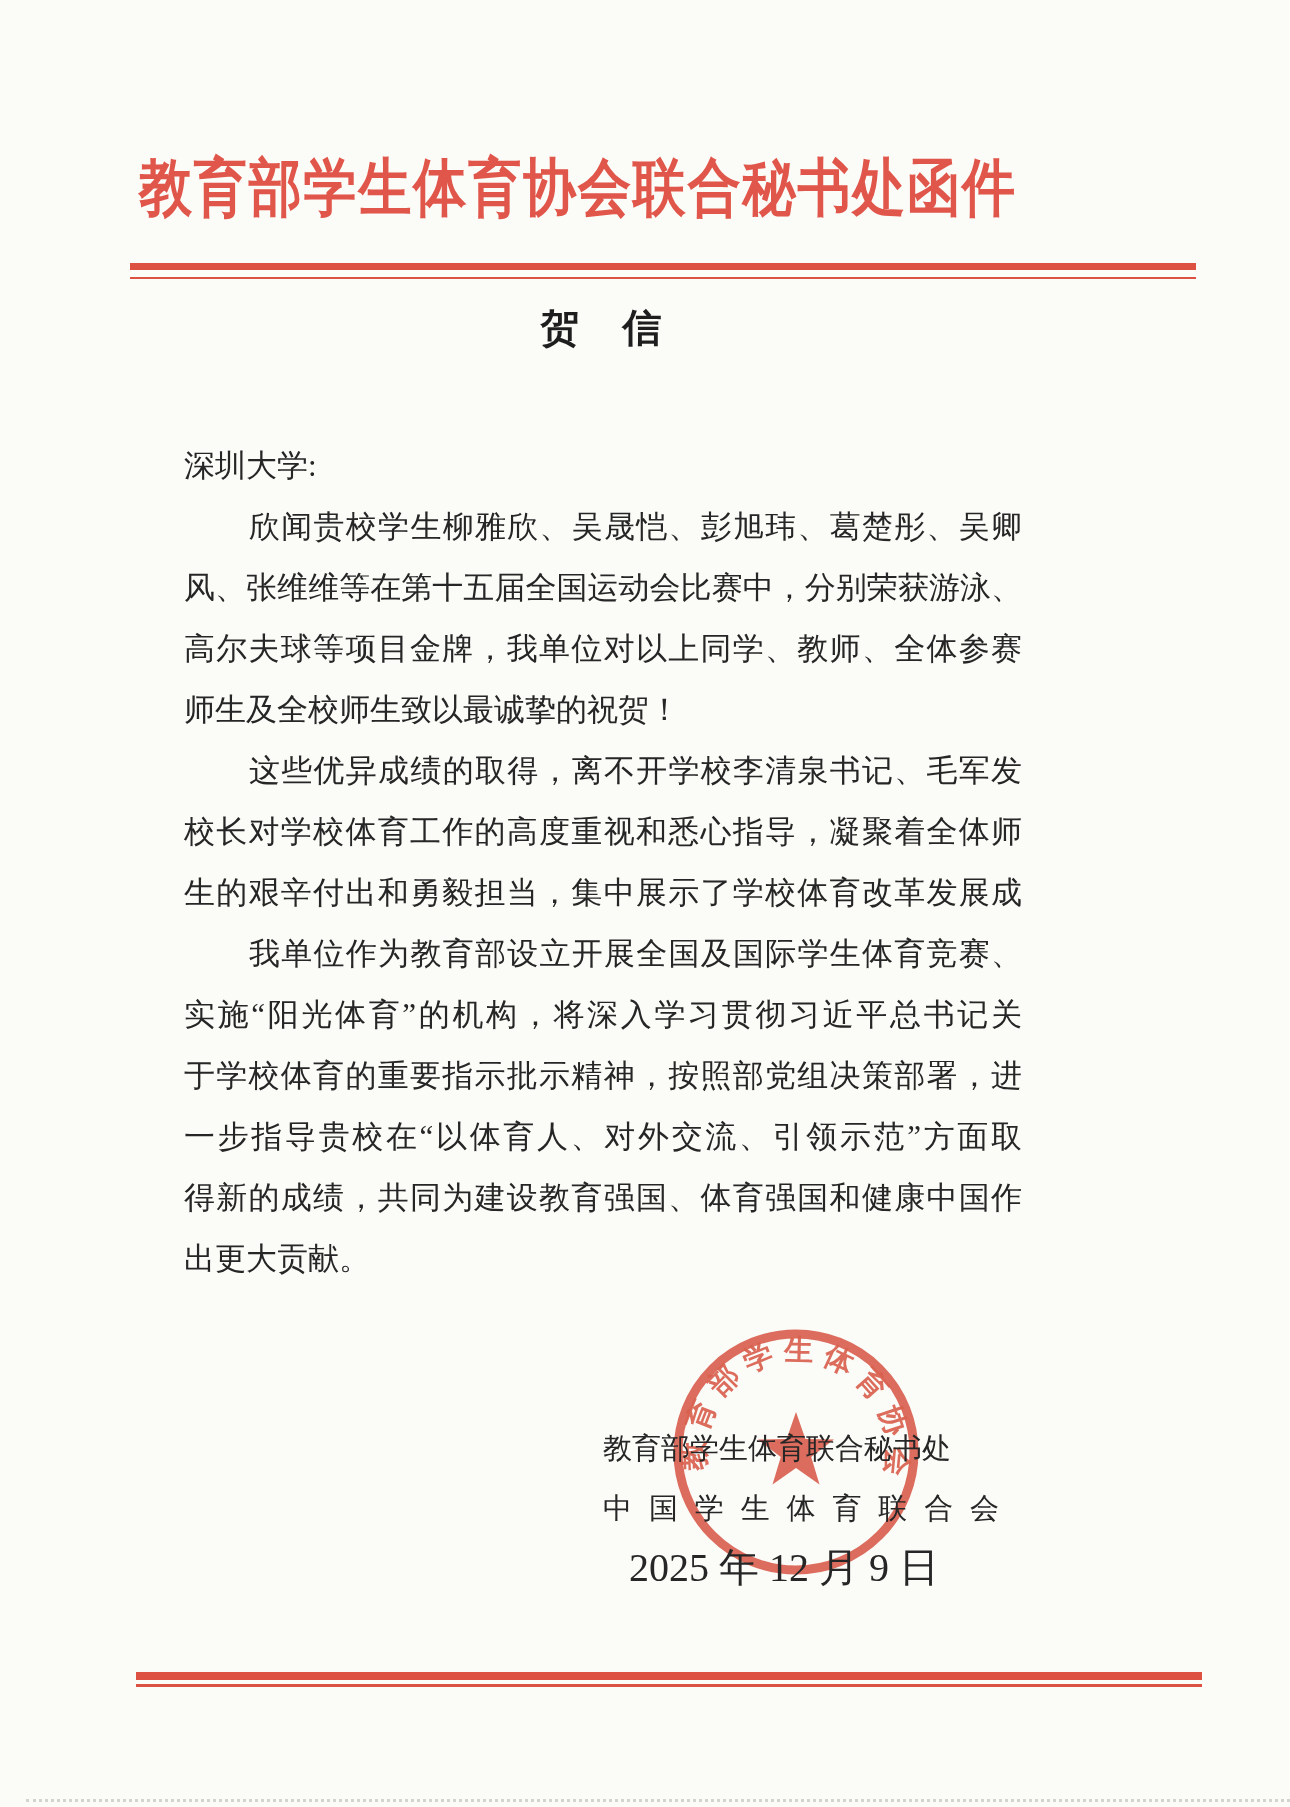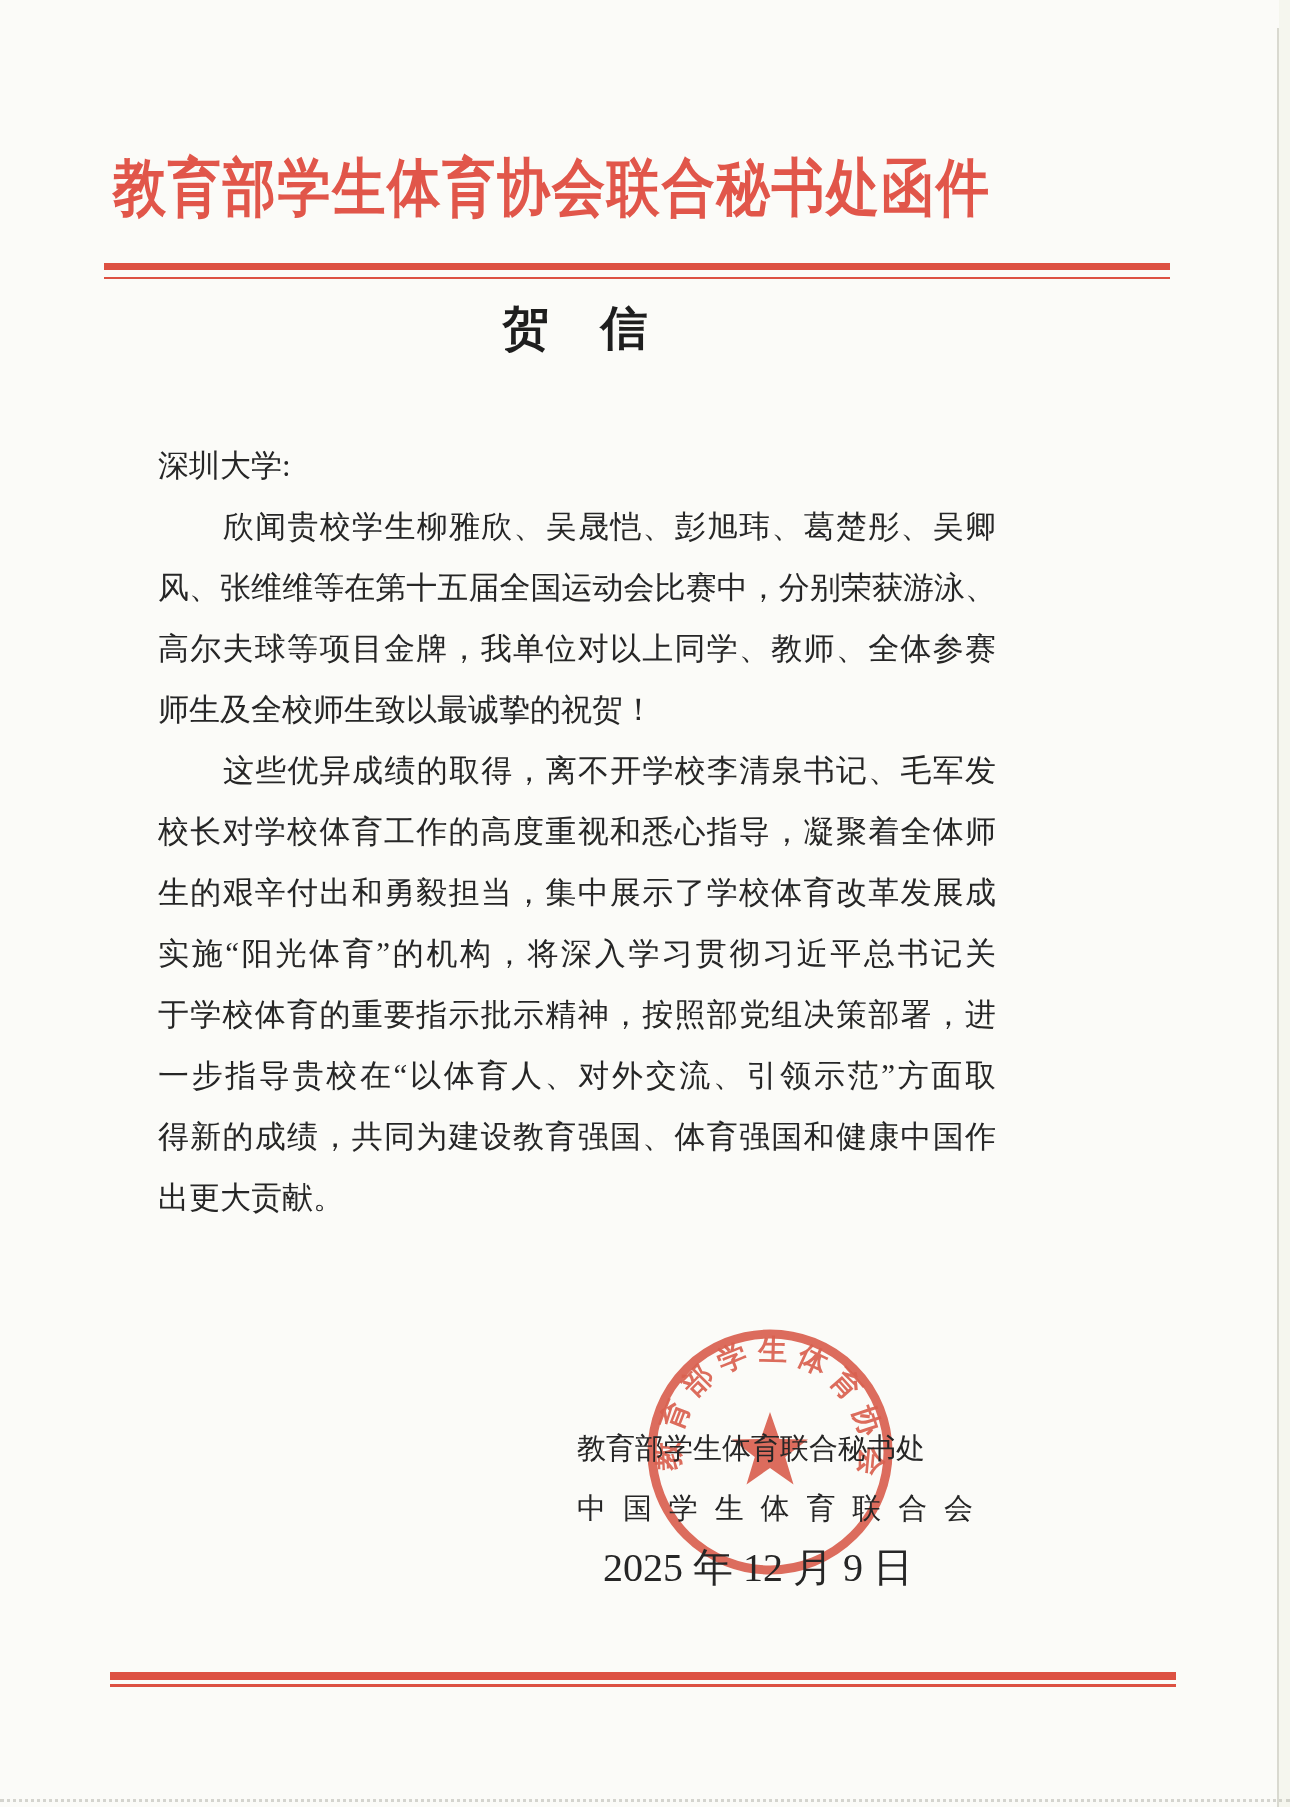--- a/index.html
+++ b/index.html
@@ -1,38 +1,38 @@
 <!DOCTYPE html>
 <html><head>
 <meta charset="utf-8">
 <style>
   html,body{margin:0;padding:0;}
   body{
     width:1290px;height:1807px;position:relative;overflow:hidden;
     background:#fbfbf8;
     font-family:"Liberation Serif","DejaVu Serif",serif;
   }
-  .page{position:absolute;inset:0;}
+  .page{position:absolute;inset:0;margin-left:26px;}
   
   .doc-title{
     position:absolute;left:113px;top:146px;width:876px;height:84px;
     line-height:84px;font-size:53px;font-weight:bold;color:#e1564a;
     transform:scaleY(1.18);transform-origin:center;
     text-align:justify;text-align-last:justify;white-space:nowrap;
     letter-spacing:0;
   }
   .rule{position:absolute;background:#dd5142;}
   .rule-top-thick{left:104px;top:263px;width:1066px;height:7px;}
   .rule-top-thin{left:104px;top:277px;width:1066px;height:2px;}
   .rule-bot-thick{left:110px;top:1672px;width:1066px;height:8px;}
   .rule-bot-thin{left:110px;top:1684px;width:1066px;height:3px;}
   
   .letter-title{
     position:absolute;left:158px;top:296px;width:836px;height:64px;
-    line-height:64px;text-align:center;font-size:47px;font-weight:bold;
+    line-height:64px;text-align:center;font-size:39px;font-weight:bold;
     color:#1e1e1e;letter-spacing:2px;
   }
   
   .body-block{
     position:absolute;left:158px;top:435px;width:838px;
     font-size:31px;color:#262626;
   }
   .line{height:61px;line-height:61px;white-space:nowrap;}
   .line.fill{text-align:justify;text-align-last:justify;white-space:normal;
     overflow:hidden;}
@@ -69,20 +69,21 @@
   <div class="body-block">
     <div class="line">深圳大学:</div>
     <div id="paragraphs">
         <div class="line indent fill">欣闻贵校学生柳雅欣、吴晟恺、彭旭玮、葛楚彤、吴卿</div>
         <div class="line fill">风、张维维等在第十五届全国运动会比赛中，分别荣获游泳、</div>
         <div class="line fill">高尔夫球等项目金牌，我单位对以上同学、教师、全体参赛</div>
         <div class="line">师生及全校师生致以最诚挚的祝贺！</div>
         <div class="line indent fill">这些优异成绩的取得，离不开学校李清泉书记、毛军发</div>
         <div class="line fill">校长对学校体育工作的高度重视和悉心指导，凝聚着全体师</div>
         <div class="line fill">生的艰辛付出和勇毅担当，集中展示了学校体育改革发展成</div>
+        <div class="line indent fill">我单位作为教育部设立开展全国及国际学生体育竞赛、</div>
         <div class="line fill">实施“阳光体育”的机构，将深入学习贯彻习近平总书记关</div>
         <div class="line fill">于学校体育的重要指示批示精神，按照部党组决策部署，进</div>
         <div class="line fill">一步指导贵校在“以体育人、对外交流、引领示范”方面取</div>
         <div class="line fill">得新的成绩，共同为建设教育强国、体育强国和健康中国作</div>
         <div class="line">出更大贡献。</div>
       </div>
   </div>
 
   <svg class="seal" viewBox="0 0 260 260">
     <circle cx="130" cy="130" r="118" fill="none" stroke="#d84b38" stroke-width="9" opacity="0.92"></circle>

